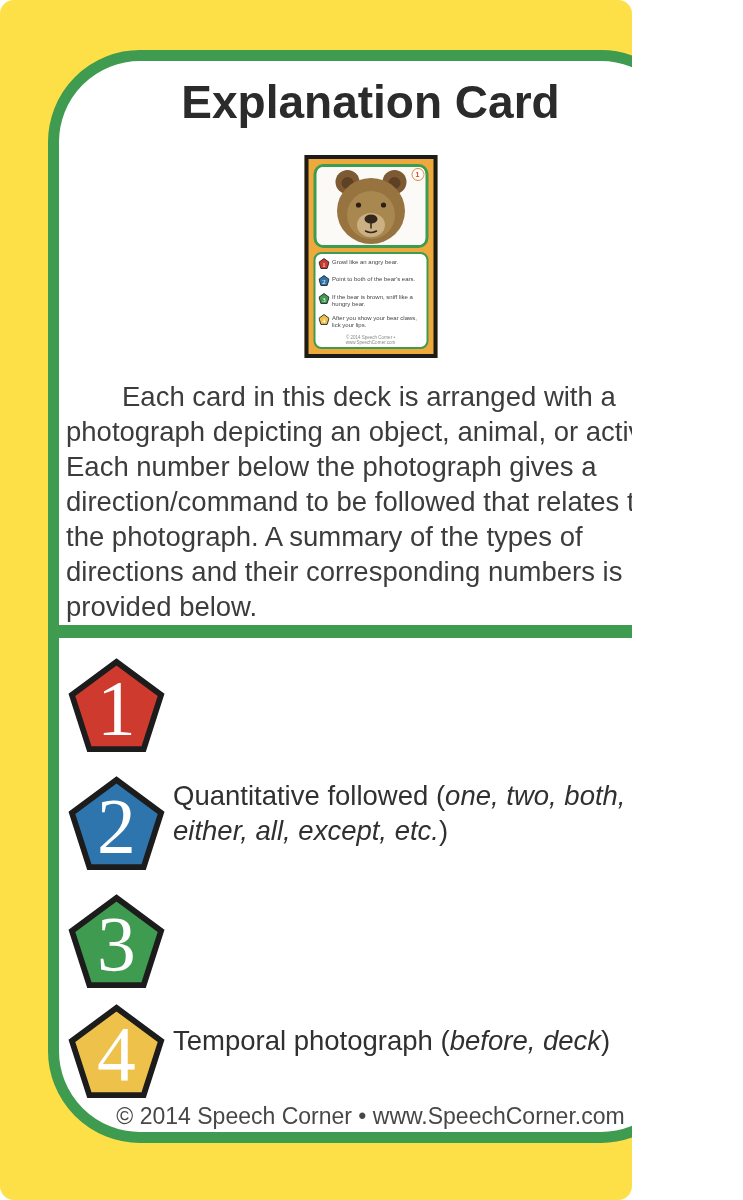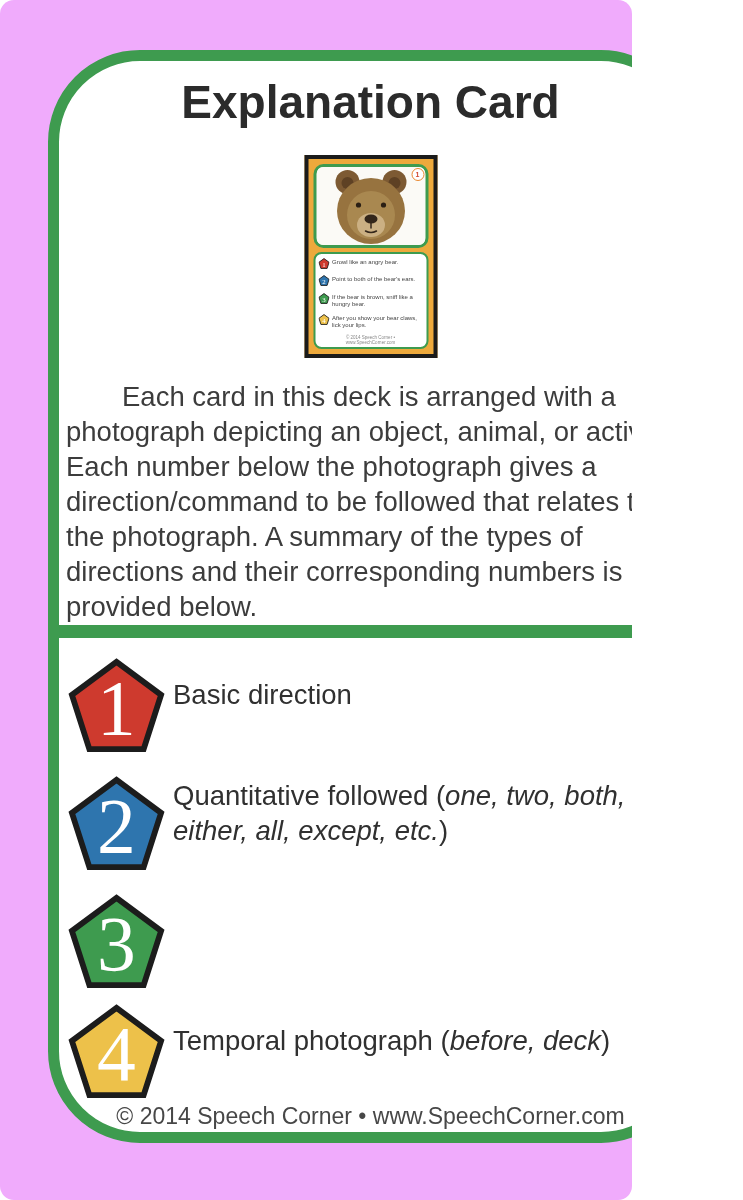--- a/index.html
+++ b/index.html
@@ -1,18 +1,18 @@
 <!DOCTYPE html>
 <html><head>
 <meta charset="utf-8">
 <style>
   html,body { margin:0; padding:0; }
   .stage {
     position:relative; width:632px; height:1200px;
-    background:#f0abfc; overflow:hidden;
+    background:#fde047; overflow:hidden;
     font-family:"Liberation Sans", sans-serif;
     border-radius:14px;
   }
   .card {
     position:absolute; left:48px; top:50px; width:645px; height:1093px;
     box-sizing:border-box; background:#ffffff;
     border:11px solid #3E9B4F; border-radius:92px; overflow:hidden;
   }
   .card-title {
     position:absolute; top:14px; left:0; right:0; margin:0;
@@ -138,21 +138,20 @@
 
     <p class="intro">Each card in this deck is arranged with a photograph depicting an object, animal, or activity. Each number below the photograph gives a direction/command to be followed that relates to the photograph. A summary of the types of directions and their corresponding numbers is provided below.</p>
 
     <div class="divider"></div>
 
     <div class="type-row r1">
       <svg class="pent" viewBox="0 0 100 98">
           <polygon points="50,4 96,38 78,94 22,94 4,38" stroke="#1c1c1c" stroke-width="6" fill="#CE3A2E"></polygon>
           <text class="pent-num" x="50" y="78" text-anchor="middle" font-size="80" fill="#fff">1</text>
         </svg>
-      <div class="type-label"><span>Basic direction</span><i></i><span></span></div>
     </div>
 
     <div class="type-row r2">
       <svg class="pent" viewBox="0 0 100 98">
           <polygon points="50,4 96,38 78,94 22,94 4,38" stroke="#1c1c1c" stroke-width="6" fill="#2E75AE"></polygon>
           <text class="pent-num" x="50" y="78" text-anchor="middle" font-size="80" fill="#fff">2</text>
         </svg>
       <div class="type-label"><span>Quantitative followed (</span><i>one, two, both, either, all, except, etc.</i><span>)</span></div>
     </div>
 

